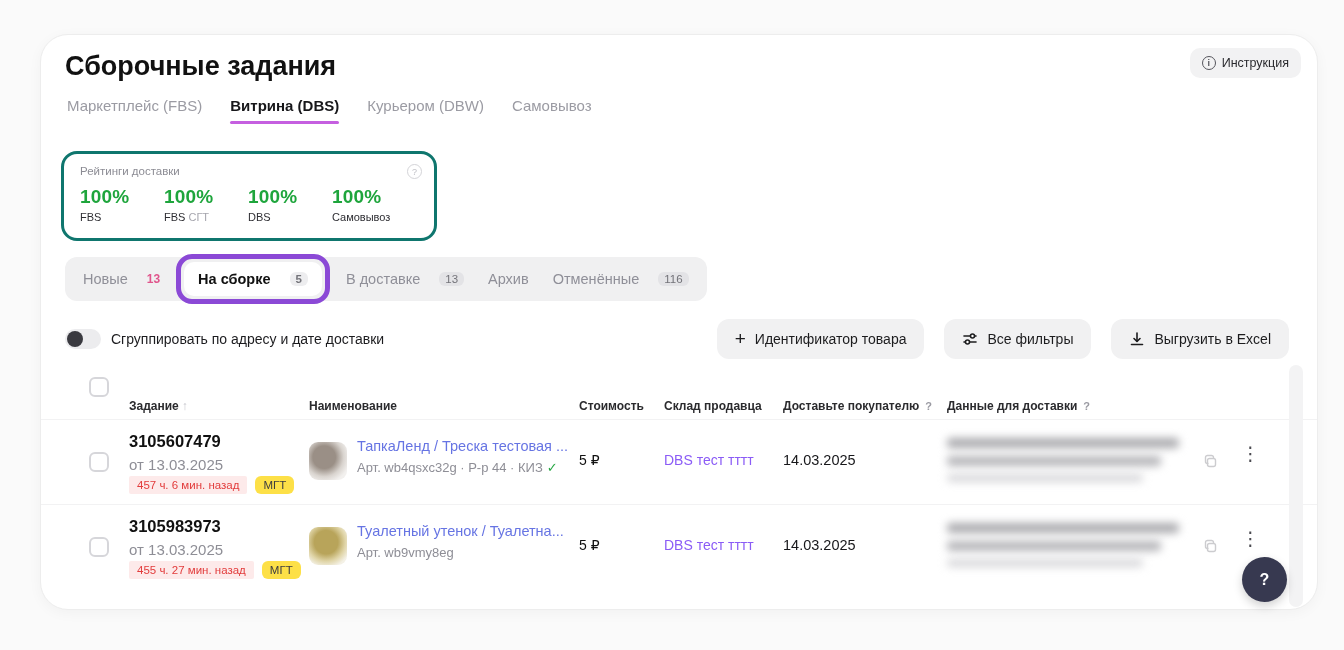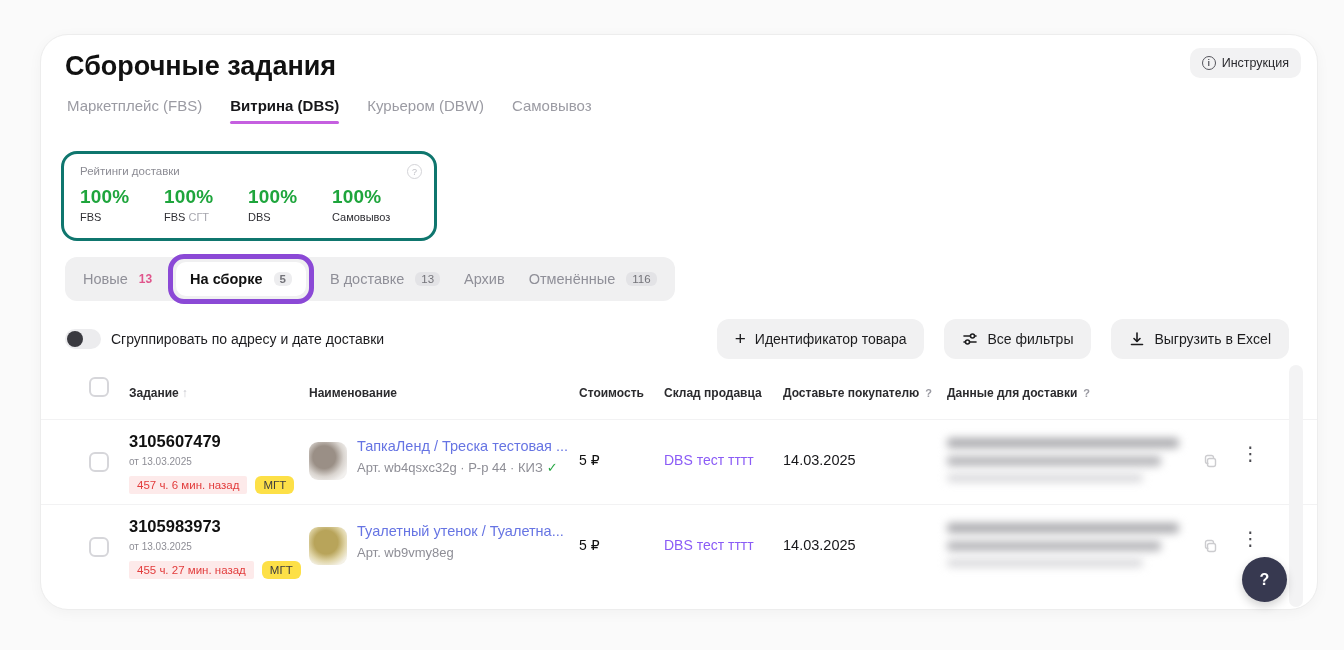--- a/index.html
+++ b/index.html
@@ -49,21 +49,21 @@
   .rating-item { width:84px; }
   .rating-item:last-child { width:auto; }
   .rating-value { font-size:19px; font-weight:700; color:#1ea53c; letter-spacing:0.2px; }
   .rating-label { font-size:11px; color:#2e2e33; margin-top:3px; }
   .rating-label .muted { color:#a5a5ad;text-align:right; }
   
   .status-tabs {
     position:absolute; left:24px; top:222px; height:44px; background:#f0f0f1; border-radius:12px;
     display:inline-flex; align-items:center; padding:0 18px; gap:24px;
   }
-  .status-tab { display:flex; align-items:center; gap:11px; font-size:14.5px; color:#8f8f98; cursor:pointer; white-space:nowrap; }
+  .status-tab { display:flex; align-items:center; gap:19px; font-size:14.5px; color:#8f8f98; cursor:pointer; white-space:nowrap; }
   .status-tab .count-pink { color:#e0558c; font-size:12px; font-weight:600; }
   .count-badge { background:#e3e3e6; color:#737379; border-radius:6px; padding:1px 6px; font-size:11.5px; }
   .status-tab.active {
     background:#fff; border-radius:10px; padding:9px 14px; color:#111; font-weight:700; position:relative;
   }
   .status-tab.active .count-badge { background:#ededef; }
   .annotation-ring {
     position:absolute; left:-8px; right:-8px; top:-8px; bottom:-8px;
     border:5px solid #8b49d6; border-radius:16px; pointer-events:none;
   }
@@ -75,31 +75,31 @@
   .toggle-label { font-size:14px; color:#1c1c1f; }
   .toolbar-buttons { display:flex; gap:20px; }
   .tool-btn {
     height:40px; padding:0 18px; background:#f1f1f2; border:none; border-radius:12px;
     font-size:14px; font-weight:500; color:#1c1c1e; display:flex; align-items:center; gap:9px; cursor:pointer; font-family:inherit;
   }
   .tool-btn svg { display:block; }
   .plus-glyph { font-size:19px; font-weight:400; line-height:1; margin-top:-2px; }
   
   .thead { position:absolute; left:0; top:340px; width:100%; height:34px; font-size:12px; font-weight:700; color:#2b2b2e; }
-  .th { position:absolute; top:11px; white-space:nowrap;text-align:center; }
+  .th { position:absolute; top:24px; white-space:nowrap;text-align:center; }
   .sort-icon { color:#c6c6cd; font-size:12px; margin-left:3px; }
   .q-mark { color:#9a9aa2; font-weight:700; font-size:11px; margin-left:6px; }
   .checkbox {
     width:20px; height:20px; border:2px solid #d6d6da; border-radius:6px; background:#fff; cursor:pointer;
   }
   .thead .checkbox { position:absolute; left:48px; top:2px; }
   .row { position:absolute; left:0; width:100%; height:85px; border-top:1px solid #f2f2f3; }
   .row .checkbox { position:absolute; left:48px; top:32px; }
   .task-id { position:absolute; left:88px; top:12px; font-size:16.5px; font-weight:700; color:#111; }
-  .task-date { position:absolute; left:88px; top:36px; font-size:10px; color:#8e8e96;text-align:center; }
+  .task-date { position:absolute; left:88px; top:36px; font-size:15px; color:#8e8e96;text-align:center; }
   .badge-row { position:absolute; left:88px; top:56px; display:flex; gap:8px; }
   .age-badge { background:#fdeaea; color:#e23c3c; font-size:11.5px; padding:3px 8px; border-radius:2px; white-space:nowrap; }
   .tag-badge { background:#fde047; color:#3c3c40; font-size:11.5px; padding:3px 8px; border-radius:6px; }
   .thumb { position:absolute; left:268px; top:22px; width:38px; height:38px; border-radius:9px; }
   .thumb.slipper { background:radial-gradient(circle at 40% 40%, #9a8f86 0 35%, #d9d4cf 60%, #f2f0ee 80%); }
   .thumb.duck { background:radial-gradient(circle at 45% 40%, #b8a45a 0 38%, #e0d5a8 62%, #f4f1e6 82%); }
   .product-link { position:absolute; left:316px; top:18px; font-size:14.5px; color:#6674e3; cursor:pointer; white-space:nowrap; }
   .sku-line { position:absolute; left:316px; top:40px; font-size:13px; color:#8e8e96; white-space:nowrap; }
   .kiz-check { color:#27a744; font-weight:700; margin-left:4px; }
   .cell-price { position:absolute; left:538px; top:32px; font-size:14px; color:#111; }

